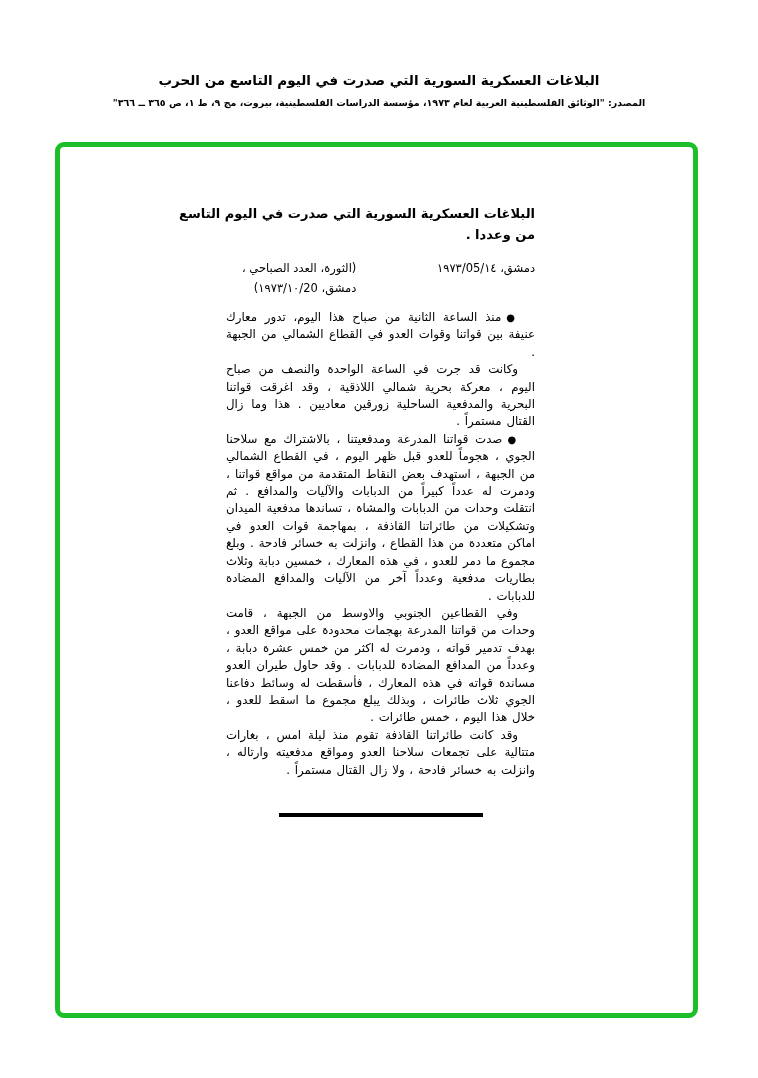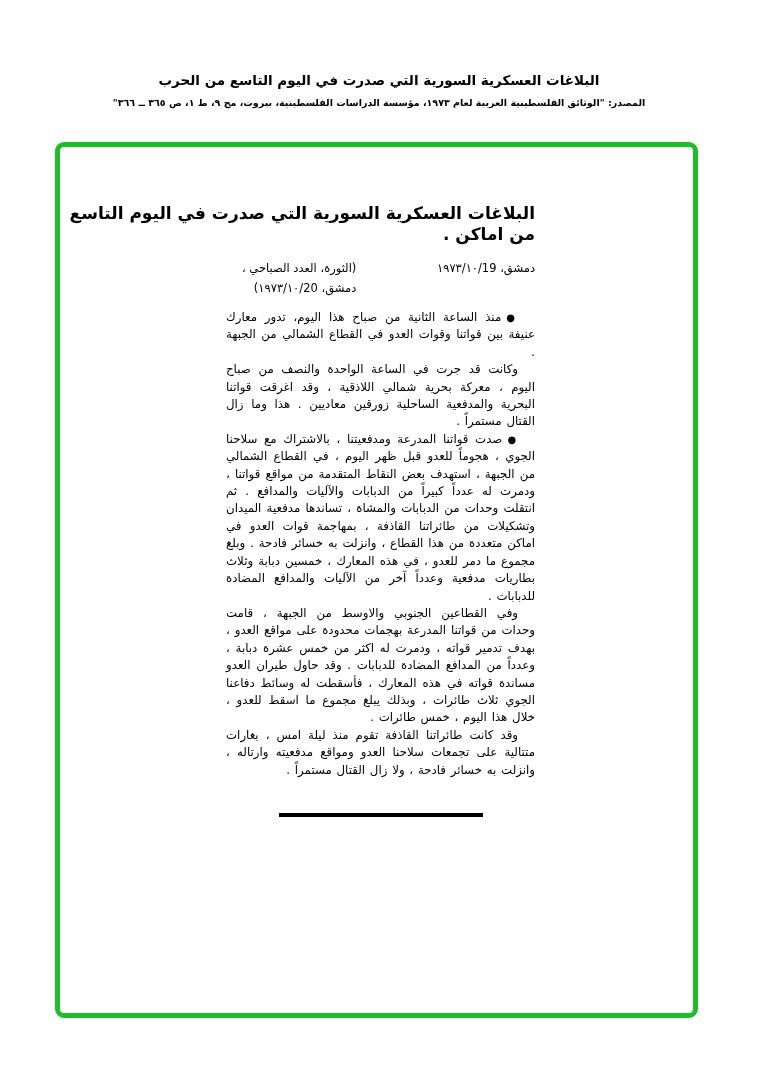--- a/index.html
+++ b/index.html
@@ -53,21 +53,21 @@
   .doc-content {
     position: absolute;
     left: 226px;
     top: 203px;
     width: 309px;
     direction: rtl;
     text-align: right;
   }
   .doc-title-line {
     font-weight: bold;
-    font-size: 17px;
+    font-size: 13px;
     line-height: 21px;
     white-space: nowrap;
   }
   .date-row {
     display: flex;
     justify-content: space-between;
     align-items: flex-start;
     margin-top: 13px;
     font-size: 11.5px;
     line-height: 20px;
@@ -107,25 +107,25 @@
   <div class="page-title">البلاغات العسكرية السورية التي صدرت في اليوم التاسع من الحرب</div>
   <div class="page-source">المصدر: "الوثائق الفلسطينية العربية لعام ١٩٧٣، مؤسسة الدراسات الفلسطينية، بيروت، مج ٩، ط ١، ص ٣٦٥ ــ ٣٦٦"</div>
 </div>
 
 <div class="doc-frame"></div>
 
 <div class="doc-content">
 
   <div class="doc-title">
     <div class="doc-title-line">البلاغات العسكرية السورية التي صدرت في اليوم التاسع</div>
-    <div class="doc-title-line">من اماكن .</div>
+    <div class="doc-title-line">من وعددا .</div>
   </div>
 
   <div class="date-row">
-    <span>دمشق، ١٩٧٣/١٠/19</span>
+    <span>دمشق، ١٩٧٣/05/١٤</span>
     <span class="citation-block">
       <span style="display:block">(الثورة، العدد الصباحي ،</span>
       <span style="display:block">دمشق، ١٩٧٣/١٠/20)</span>
     </span>
   </div>
 
   <div class="body-block">
     <p class="body-para">
       <span class="bullet">●</span><span>منذ الساعة الثانية من صباح هذا اليوم، تدور معارك عنيفة بين قواتنا وقوات العدو في القطاع الشمالي من الجبهة .</span>
     </p>

